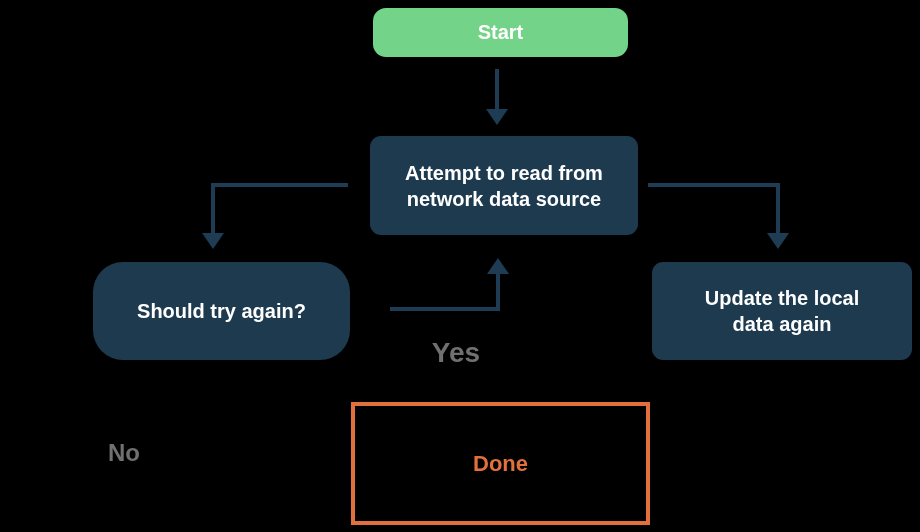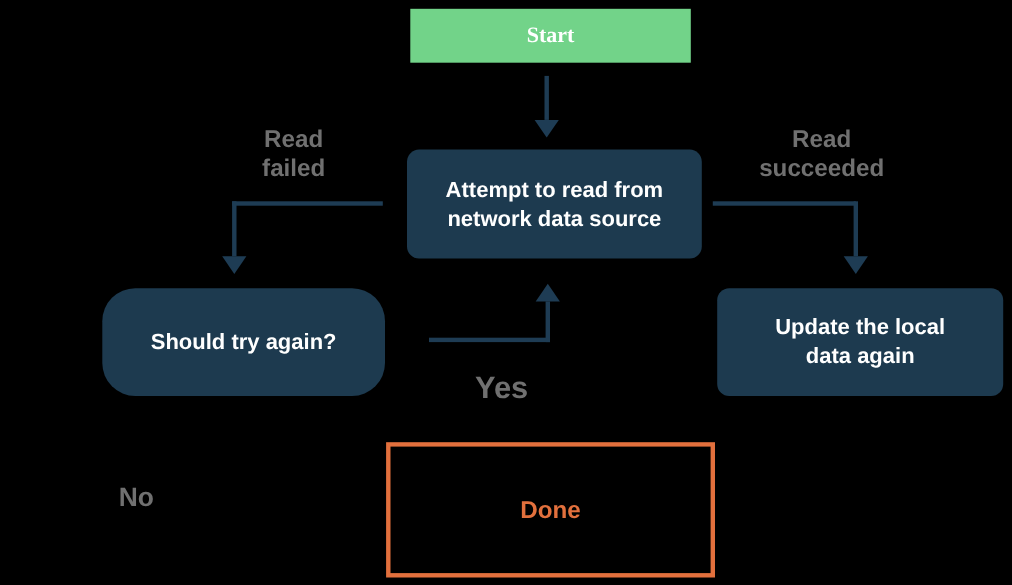--- a/index.html
+++ b/index.html
@@ -22,23 +22,22 @@
     align-items: center;
     justify-content: center;
     text-align: center;
     box-sizing: border-box;
     font-weight: 700;
     color: #fff;
   }
   .node-start {
     left: 373px; top: 8px; width: 255px; height: 49px;
     background: var(--green);
-    border-radius: 0;
+    border-radius: 13px;
     font-size: 20px;
-    font-family: Liberation Serif, serif;
   }
   .node-navy {
     background: var(--navy);
     border-radius: 11px;
     font-size: 20px;
     line-height: 26px;
   }
   .node-attempt {
     left: 370px; top: 136px; width: 268px; height: 99px;
     padding: 0 16px;
@@ -109,23 +108,21 @@
   <div class="node node-start">Start</div>
 
   <div class="node node-navy node-attempt">Attempt to read from network data source</div>
 
   <div class="node node-navy node-should-try">Should try again?</div>
 
   <div class="node node-navy node-update-local">Update the local data again</div>
 
   <div class="node node-done">Done</div>
 
-  <div class="edge-label label-read-failed">Read failed</div>
 
-  <div class="edge-label label-read-succeeded">Read succeeded</div>
 
   <div class="edge-label label-yes">Yes</div>
 
   <div class="edge-label label-no">No</div>
 
   <div class="shaft a1-shaft"></div>
   <div class="head head-down a1-head"></div>
 
   <div class="shaft a2-h"></div>
   <div class="shaft a2-v"></div>

